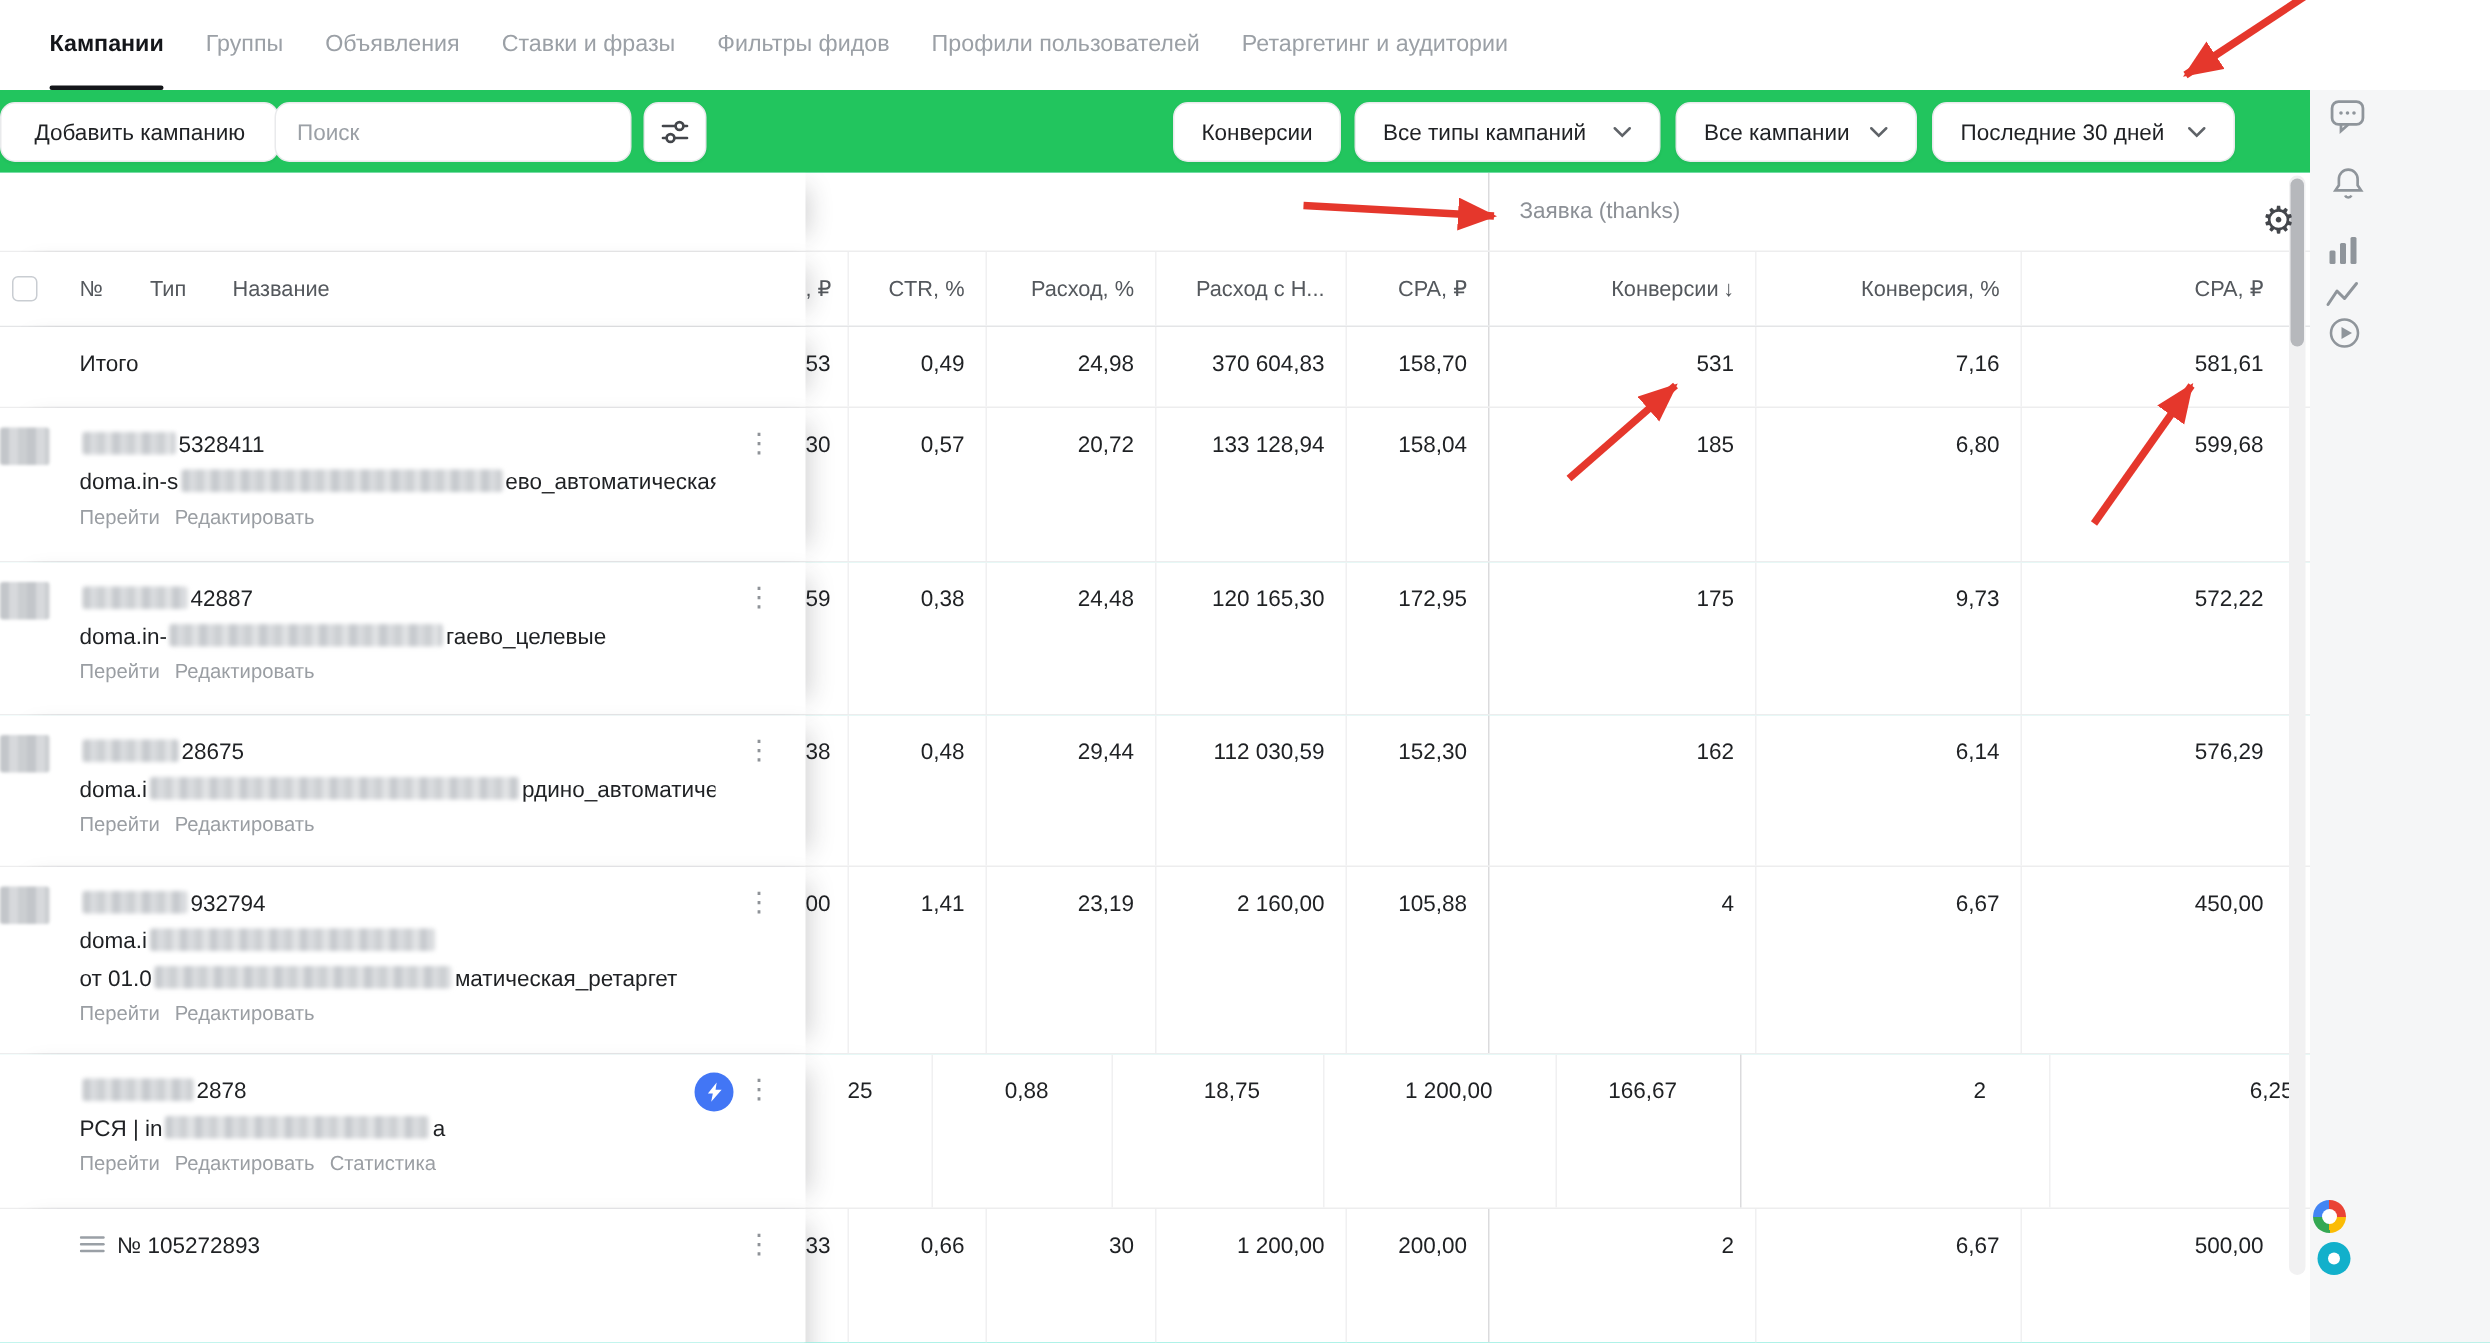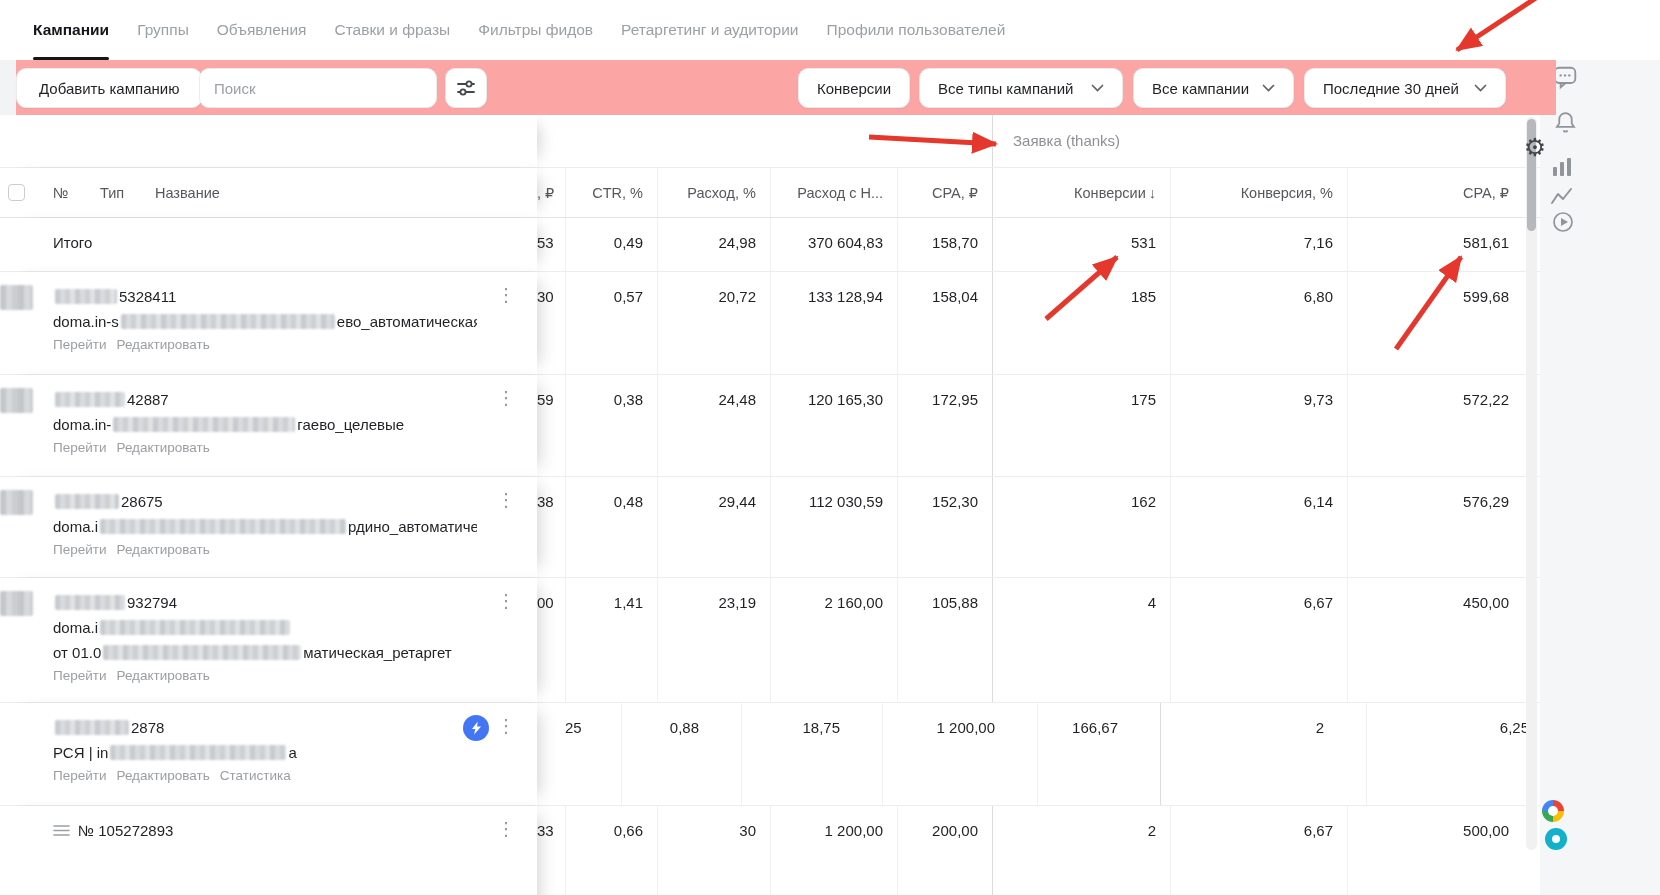--- a/index.html
+++ b/index.html
@@ -7,21 +7,21 @@
   html,body{width:1660px;height:895px;overflow:hidden}
   body{position:relative;background:#f2f3f4;font-family:"Liberation Sans","DejaVu Sans",sans-serif;color:#1f2124}
 
   
   .tabbar{position:absolute;top:0;left:0;width:1660px;height:60px;background:#fff;display:flex;align-items:stretch;gap:28px;padding-left:33px;z-index:3}
   .tab{font-size:15.5px;color:#9ba0a6;display:flex;align-items:center;position:relative;cursor:pointer;white-space:nowrap}
   .tab.active{color:#14161a;font-weight:700}
   .tab.active::after{content:"";position:absolute;left:0;right:0;bottom:0;height:3px;background:#14161a;border-radius:2px}
 
   
-  .toolbar{position:absolute;top:60px;left:16px;width:1540px;height:55px;background:#fca5a5;z-index:3}
+  .toolbar{position:absolute;top:60px;left:0;width:1540px;height:55px;background:#22c55e;z-index:3}
   .tbtn{position:absolute;top:8px;height:40px;background:#fff;border:1px solid #e9eaec;border-radius:10px;box-shadow:0 1px 2px rgba(0,0,0,.04);font-size:15px;color:#1f2124;display:flex;align-items:center;padding:0 18px;cursor:pointer;font-family:inherit;white-space:nowrap}
   .tbtn.add{left:0;padding:0 22px}
   .search{position:absolute;top:8px;left:183px;width:238px;height:40px;background:#fff;border:1px solid #e9eaec;border-radius:10px;display:flex;align-items:center;padding:0 14px}
   .search input{border:0;outline:0;width:100%;font-size:15px;font-family:Liberation Sans, sans-serif;color:#1f2124;background:transparent}
   .search input::placeholder{color:#9ba0a6}
   .tbtn.icon-btn{left:429px;width:42px;justify-content:center;padding:0}
   .tbtn.conversions{left:782px}
   .tbtn.drop{justify-content:space-between}
   .tbtn.types{left:903px;width:204px}
   .tbtn.campaigns{left:1117px;width:161px}
@@ -84,22 +84,22 @@
 </style>
 </head>
 <body>
 
 <div class="tabbar" id="tabs">
     <div class="tab active">Кампании</div>
     <div class="tab">Группы</div>
     <div class="tab">Объявления</div>
     <div class="tab">Ставки и фразы</div>
     <div class="tab">Фильтры фидов</div>
+    <div class="tab">Профили пользователей</div>
     <div class="tab">Ретаргетинг и аудитории</div>
-    <div class="tab">Профили пользователей</div>
   </div>
 
 <div class="toolbar">
   <button class="tbtn add">Добавить кампанию</button>
   <div class="search">
     <input placeholder="Поиск" style="">
   </div>
   <button class="tbtn icon-btn">
     <svg width="20" height="20" viewBox="0 0 20 20" fill="none" stroke="#43464b" stroke-width="1.8" stroke-linecap="round">
       <line x1="2" y1="6" x2="18" y2="6"></line>

